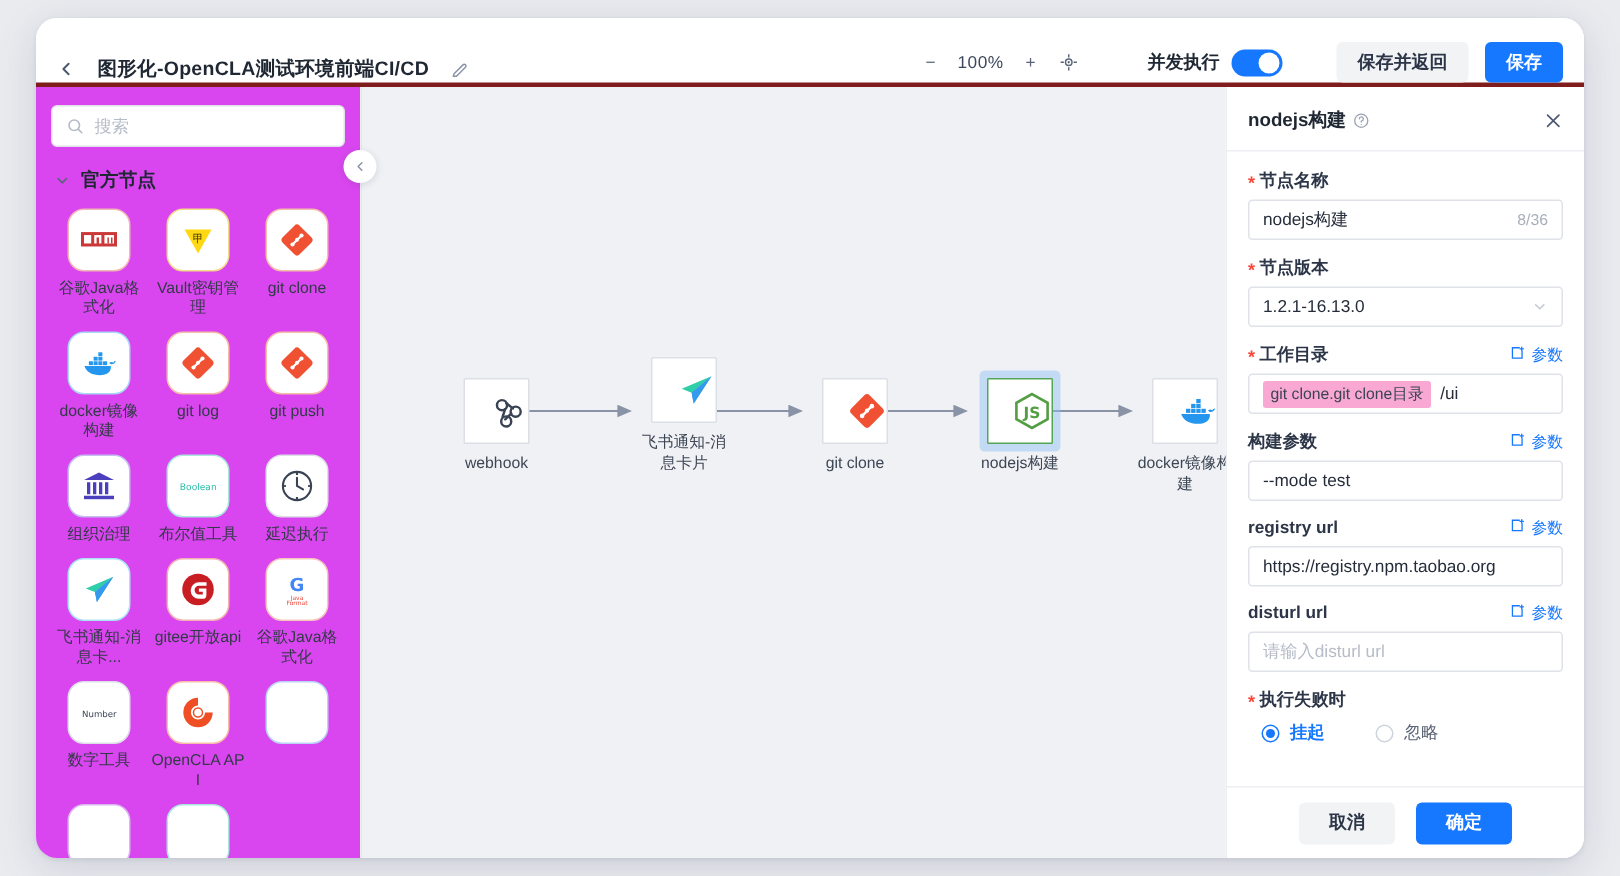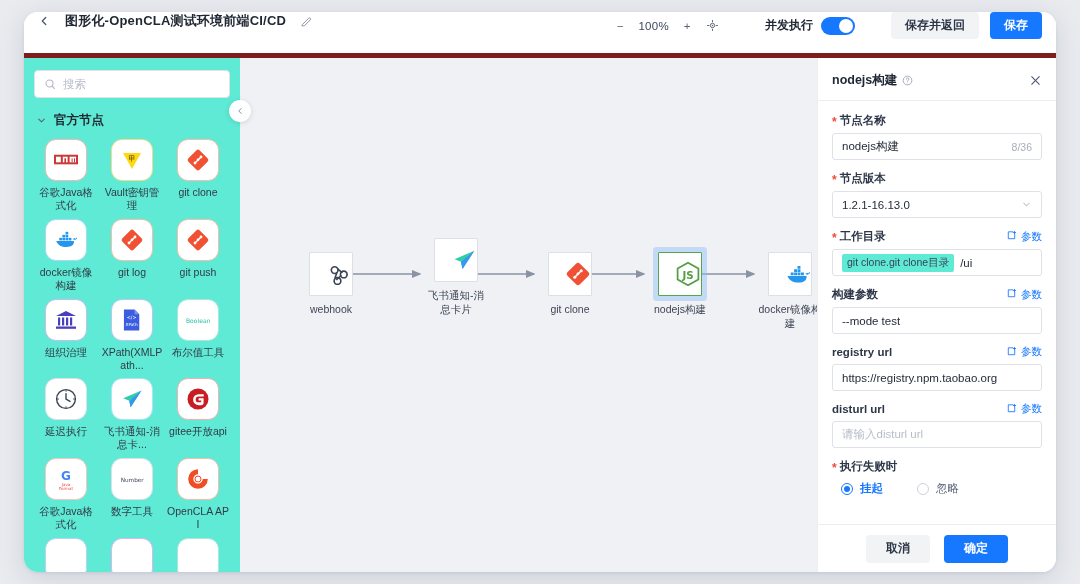--- a/index.html
+++ b/index.html
@@ -14,22 +14,22 @@
     width: 1032px; height: 560px;
     background: #ffffff;
     border-radius: 14px;
     box-shadow: 0 6px 26px rgba(90,100,125,.20), 0 1px 3px rgba(90,100,125,.12);
     overflow: hidden;
   }
 
   
   .header {
     position: relative; height: 46px; width: 100%;
-    background: #fff; display: flex; align-items: flex-start;
-    border-bottom: 5px solid #7f1d1d;
+    background: #fff; display: flex; align-items: flex-end;
+    border-bottom: 3px solid #7f1d1d;
   }
   .hdr-left { display: flex; align-items: center; gap: 13px; padding-left: 12px; }
   .back-icon { width: 16px; height: 16px; display:flex; align-items:center; justify-content:center;
     color:#4b5670; cursor:pointer; }
   .back-icon svg { display:block; }
   .doc-title { font-size: 13px; color: #1f2733; font-weight: 700; letter-spacing:.2px; white-space: nowrap; }
   .edit-icon { width:14px;height:14px;color:#8a93a6;cursor:pointer;display:flex;align-items:center;justify-content:center;}
   .hdr-right { margin-left:auto; display:flex; align-items:center; padding-right: 14px; }
   .zoomctl { display:flex; align-items:center; gap:11px; color:#4b5670; font-size:11.5px; }
   .zoomctl .zbtn { cursor:pointer; display:flex; align-items:center; justify-content:center; width:14px;height:14px; color:#5a6478;}
@@ -41,21 +41,21 @@
   .btn { font-size:12px; border-radius:4px; padding:0 14px; height:27px; display:flex;align-items:center;
     cursor:pointer; white-space:nowrap; font-weight:700;}
   .btn-secondary { background:#f2f3f5; color:#2d3648; margin-left:36px; }
   .btn-primary { background:#1677ff; color:#fff; margin-left:11px; }
 
   
   .body-row { display:flex; height: 514px; width:100%; }
 
   
   .palette {
-    width: 217px; flex: 0 0 217px; background:#5eead4; position:relative;
+    width: 217px; flex: 0 0 217px; background:#d946ef; position:relative;
     padding: 12px 10px 0 10px; border-right:1px solid #eef0f3;
   }
   .search-box {
     height:28px; border:1px solid #dfe2e8; border-radius:4px; display:flex; align-items:center;
     gap:7px; padding: 0 9px; background:#fff;
   }
   .search-box .s-icon { color:#b4bac6; display:flex;align-items:center;}
   .search-ph { font-size:11.5px; color:#b6bcc8; }
   .group-head { display:flex; align-items:center; gap:7px; margin: 14px 0 4px 2px; cursor:pointer;}
   .group-head .chev { color:#5a6478; display:flex; align-items:center;}
@@ -109,21 +109,21 @@
   .req::before { content:"*"; color:#f5483b; font-size:12px; margin-right:3px; line-height:1; position:relative; top:1px;}
   .param-link { display:flex; align-items:center; gap:4px; color:#1677ff; font-size:10.5px; cursor:pointer;}
   .inp {
     height:27px; border:1px solid #dfe2e8; border-radius:3px; display:flex; align-items:center;
     padding: 0 9px; font-size:11.5px; color:#252d3a; background:#fff; gap:6px;
   }
   .inp.ph { color:#b6bcc8; }
   .counter { margin-left:auto; font-size:10.5px; color:#a8afbb;}
   .chev-sm { margin-left:auto; color:#c3c8d2; display:flex; align-items:center;}
   .tagchip {
-    background:#5eead4; color:#3a4354; font-size:10.5px; border-radius:2px; padding:2px 5px; white-space:nowrap;
+    background:#f9a8d4; color:#3a4354; font-size:10.5px; border-radius:2px; padding:2px 5px; white-space:nowrap;
   }
   .radio-row { display:flex; align-items:center; gap:34px; padding-left:9px; margin-top:7px;}
   .radio { display:flex; align-items:center; gap:7px; cursor:pointer; }
   .rdot { width:12px;height:12px;border-radius:50%;border:1px solid #cdd2db; background:#fff;
     display:flex;align-items:center;justify-content:center; }
   .radio.on .rdot { border-color:#1677ff; }
   .radio.on .rdot::after { content:""; width:6px;height:6px;border-radius:50%;background:#1677ff;}
   .rlabel { font-size:11.5px; color:#5c6576; }
   .radio.on .rlabel { color:#1677ff; font-weight:700;}
   .panel-foot {
@@ -297,31 +297,20 @@
                 <rect x="4" y="9.5" width="2.2" height="8"></rect>
                 <rect x="8" y="9.5" width="2.2" height="8"></rect>
                 <rect x="12" y="9.5" width="2.2" height="8"></rect>
                 <rect x="16" y="9.5" width="2.2" height="8"></rect>
                 <rect x="2" y="18.5" width="20" height="2.3"></rect>
               </svg>
             </div>
             <div class="tile-label">组织治理</div>
           </div>
           <div class="tile">
-            <div class="tile-ic" style="border-color:#bac7f2">
-              <svg width="19.200000000000003" height="24" viewBox="0 0 20 24">
-                <path d="M2 1h11l5 5v17H2z" fill="#3b5ee0"></path>
-                <path d="M13 1l5 5h-5z" fill="#7b93ef"></path>
-                <text x="10" y="11" font-size="5" fill="#fff" text-anchor="middle" font-family="DejaVu Sans">&lt;/&gt;</text>
-                <text x="10" y="18" font-size="4.4" fill="#fff" text-anchor="middle" font-family="DejaVu Sans">XPath</text>
-              </svg>
-            </div>
-            <div class="tile-label">XPath(XMLPath...</div>
-          </div>
-          <div class="tile">
             <div class="tile-ic" style="border-color:#a9e6dd">
               <svg width="32.400000000000006" height="12" viewBox="0 0 48 16">
                 <text x="24" y="12" font-size="9" fill="#2bbfa8" text-anchor="middle" font-family="DejaVu Sans">Boolean</text>
               </svg>
             </div>
             <div class="tile-label">布尔值工具</div>
           </div>
           <div class="tile">
             <div class="tile-ic" style="border-color:#dcdfe6">
               <svg width="24" height="24" viewBox="0 0 24 24" fill="none" stroke="#3a4354" stroke-width="1.4">

